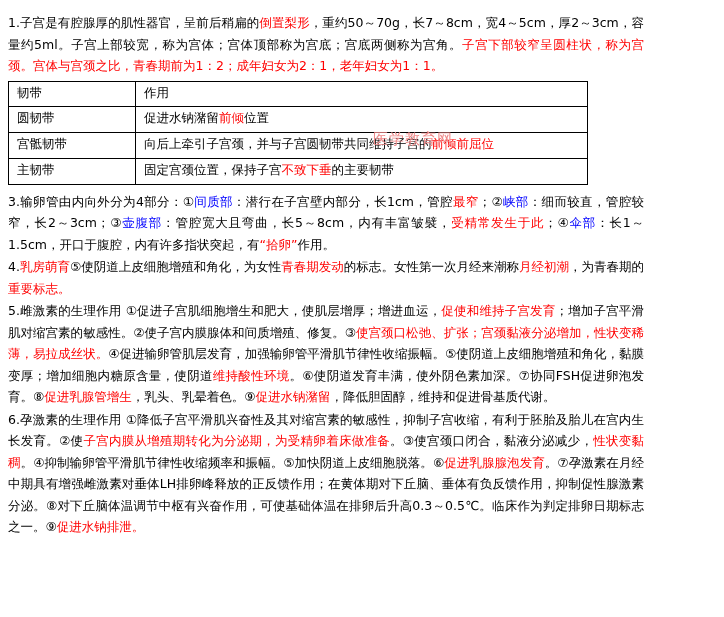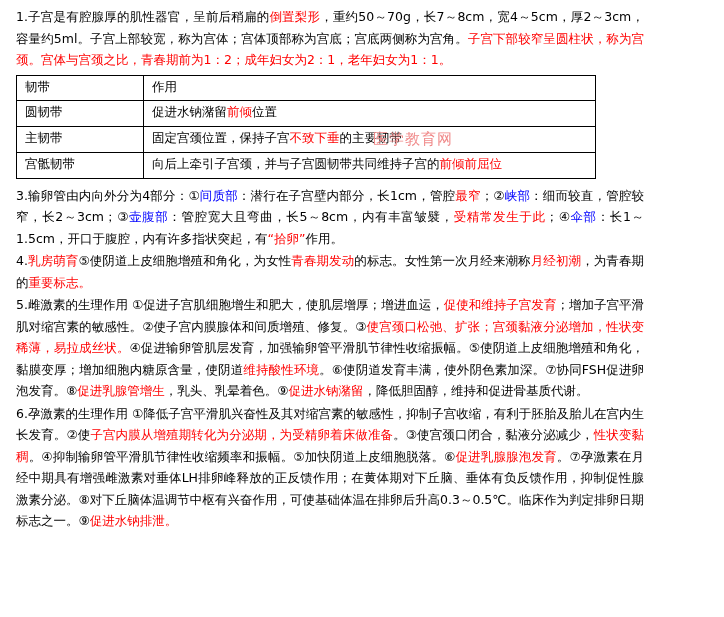--- a/index.html
+++ b/index.html
@@ -11,23 +11,24 @@
     width: 724px;
     height: 617px;
     font-family: "DejaVu Sans", "Liberation Sans", sans-serif;
     font-size: 12.5px;
     line-height: 1.72;
     color: #000000;
     overflow: hidden;
     position: relative;
   }
   .page {
-    padding: 6px 8px 0 16px;
+    padding: 6px 8px 0 8px;
     box-sizing: border-box;
     width: 652px;
+    margin-top: 6px;
   }
   p {
     margin: 0 0 1px 0;
     text-align: justify;
     text-justify: inter-ideograph;
   }
   .red { color: #ff0000; }
   .blue { color: #0000ff; }
   .black { color: #000000; }
 
@@ -76,26 +77,26 @@
     <tbody>
       <tr>
         <td class="c1">韧带</td>
         <td class="c2">作用</td>
       </tr>
       <tr>
         <td class="c1">圆韧带</td>
         <td class="c2"><span class="black">促进水钠潴留</span><span class="red">前倾</span><span class="black">位置</span></td>
       </tr>
       <tr>
+        <td class="c1">宫骶韧带</td>
+        <td class="c2"><span class="black">向后上牵引子宫颈，并与子宫圆韧带共同维持子宫的</span><span class="red">前倾前屈位</span></td>
+      </tr>
+      <tr>
         <td class="c1">主韧带</td>
         <td class="c2"><span class="black">固定宫颈位置，保持子宫</span><span class="red">不致下垂</span><span class="black">的主要韧带</span></td>
-      </tr>
-      <tr>
-        <td class="c1">宫骶韧带</td>
-        <td class="c2"><span class="black">向后上牵引子宫颈，并与子宫圆韧带共同维持子宫的</span><span class="red">前倾前屈位</span></td>
       </tr>
     </tbody>
   </table>
 
   <div class="sec">
     <p><span class="black">3.输卵管由内向外分为4部分：①</span><span class="blue">间质部</span><span class="black">：潜行在子宫壁内部分，长1cm，管腔</span><span class="red">最窄</span><span class="black">；②</span><span class="blue">峡部</span><span class="black">：细而较直，管腔较窄，长2～3cm；③</span><span class="blue">壶腹部</span><span class="black">：管腔宽大且弯曲，长5～8cm，内有丰富皱襞，</span><span class="red">受精常发生于此</span><span class="black">；④</span><span class="blue">伞部</span><span class="black">：长1～1.5cm，开口于腹腔，内有许多指状突起，有</span><span class="red">“拾卵”</span><span class="black">作用。</span></p>
     <p><span class="black">4.</span><span class="red">乳房萌育</span><span class="black">⑤使阴道上皮细胞增殖和角化，为女性</span><span class="red">青春期发动</span><span class="black">的标志。女性第一次月经来潮称</span><span class="red">月经初潮</span><span class="black">，为青春期的</span><span class="red">重要标志。</span></p>
     <p><span class="black">5.雌激素的生理作用 ①促进子宫肌细胞增生和肥大，使肌层增厚；增进血运，</span><span class="red">促使和维持子宫发育</span><span class="black">；增加子宫平滑肌对缩宫素的敏感性。②使子宫内膜腺体和间质增殖、修复。③</span><span class="red">使宫颈口松弛、扩张；宫颈黏液分泌增加，性状变稀薄，易拉成丝状。</span><span class="black">④促进输卵管肌层发育，加强输卵管平滑肌节律性收缩振幅。⑤使阴道上皮细胞增殖和角化，黏膜变厚；增加细胞内糖原含量，使阴道</span><span class="red">维持酸性环境</span><span class="black">。⑥使阴道发育丰满，使外阴色素加深。⑦协同FSH促进卵泡发育。⑧</span><span class="red">促进乳腺管增生</span><span class="black">，乳头、乳晕着色。⑨</span><span class="red">促进水钠潴留</span><span class="black">，降低胆固醇，维持和促进骨基质代谢。</span></p>
     <p><span class="black">6.孕激素的生理作用 ①降低子宫平滑肌兴奋性及其对缩宫素的敏感性，抑制子宫收缩，有利于胚胎及胎儿在宫内生长发育。②使</span><span class="red">子宫内膜从增殖期转化为分泌期，为受精卵着床做准备</span><span class="black">。③使宫颈口闭合，黏液分泌减少，</span><span class="red">性状变黏稠</span><span class="black">。④抑制输卵管平滑肌节律性收缩频率和振幅。⑤加快阴道上皮细胞脱落。⑥</span><span class="red">促进乳腺腺泡发育</span><span class="black">。⑦孕激素在月经中期具有增强雌激素对垂体LH排卵峰释放的正反馈作用；在黄体期对下丘脑、垂体有负反馈作用，抑制促性腺激素分泌。⑧对下丘脑体温调节中枢有兴奋作用，可使基础体温在排卵后升高0.3～0.5℃。临床作为判定排卵日期标志之一。⑨</span><span class="red">促进水钠排泄。</span></p>
   </div>

